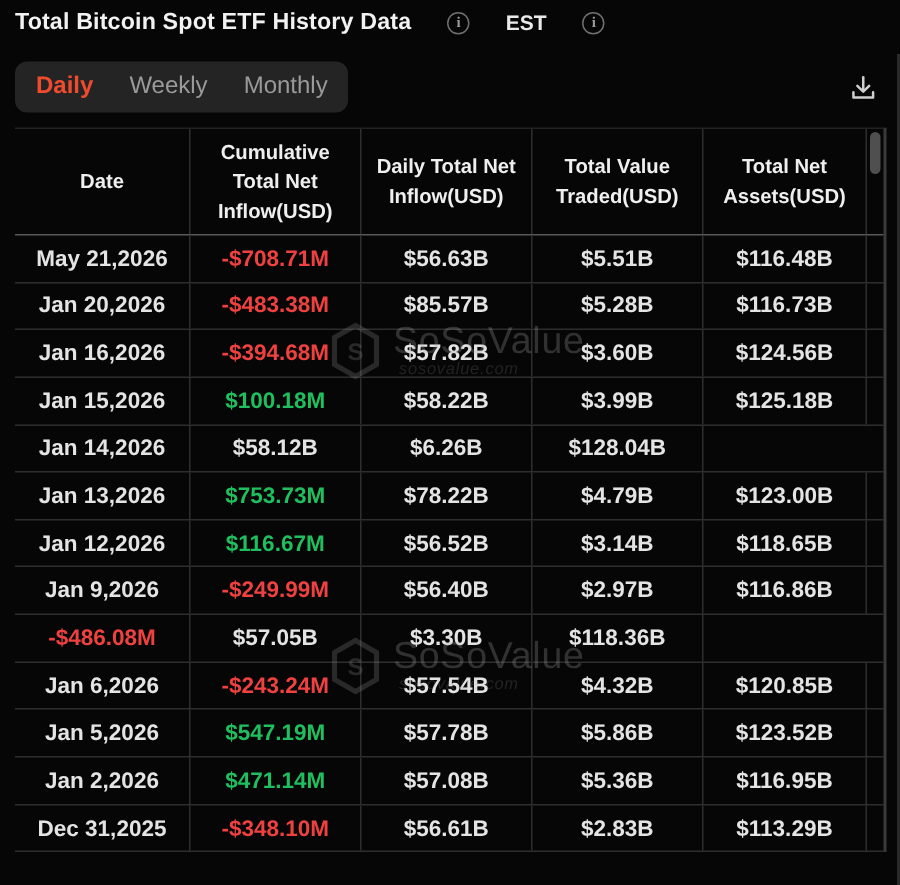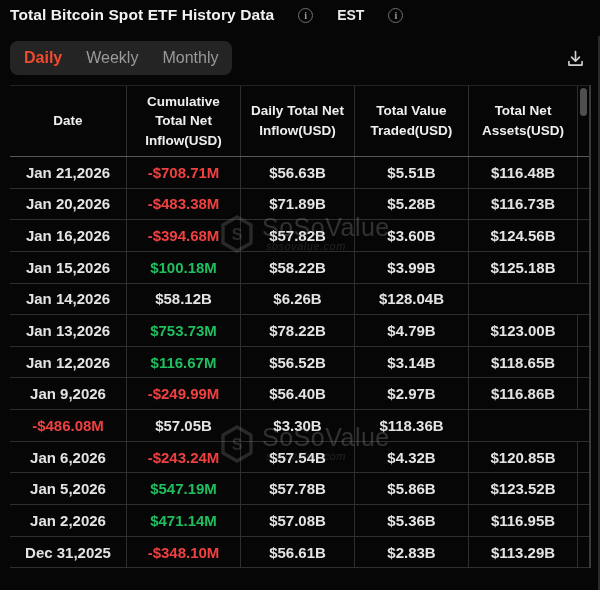--- a/index.html
+++ b/index.html
@@ -100,32 +100,32 @@
   <div class="tr head">
     <div class="td">Date</div>
     <div class="td">Cumulative Total Net Inflow(USD)</div>
     <div class="td">Daily Total Net Inflow(USD)</div>
     <div class="td">Total Value Traded(USD)</div>
     <div class="td">Total Net Assets(USD)</div>
     <div class="td gutter"></div>
   </div>
   <div id="table-body">
   <div class="tr">
-    <div class="td">Jan 21,2026</div>
+    <div class="td">May 21,2026</div>
     <div class="td signed neg">-$708.71M</div>
     <div class="td">$56.63B</div>
     <div class="td">$5.51B</div>
     <div class="td">$116.48B</div>
     <div class="td gutter"></div>
   </div>
 
   <div class="tr">
     <div class="td">Jan 20,2026</div>
     <div class="td signed neg">-$483.38M</div>
-    <div class="td">$71.89B</div>
+    <div class="td">$85.57B</div>
     <div class="td">$5.28B</div>
     <div class="td">$116.73B</div>
     <div class="td gutter"></div>
   </div>
 
   <div class="tr">
     <div class="td">Jan 16,2026</div>
     <div class="td signed neg">-$394.68M</div>
     <div class="td">$57.82B</div>
     <div class="td">$3.60B</div>

